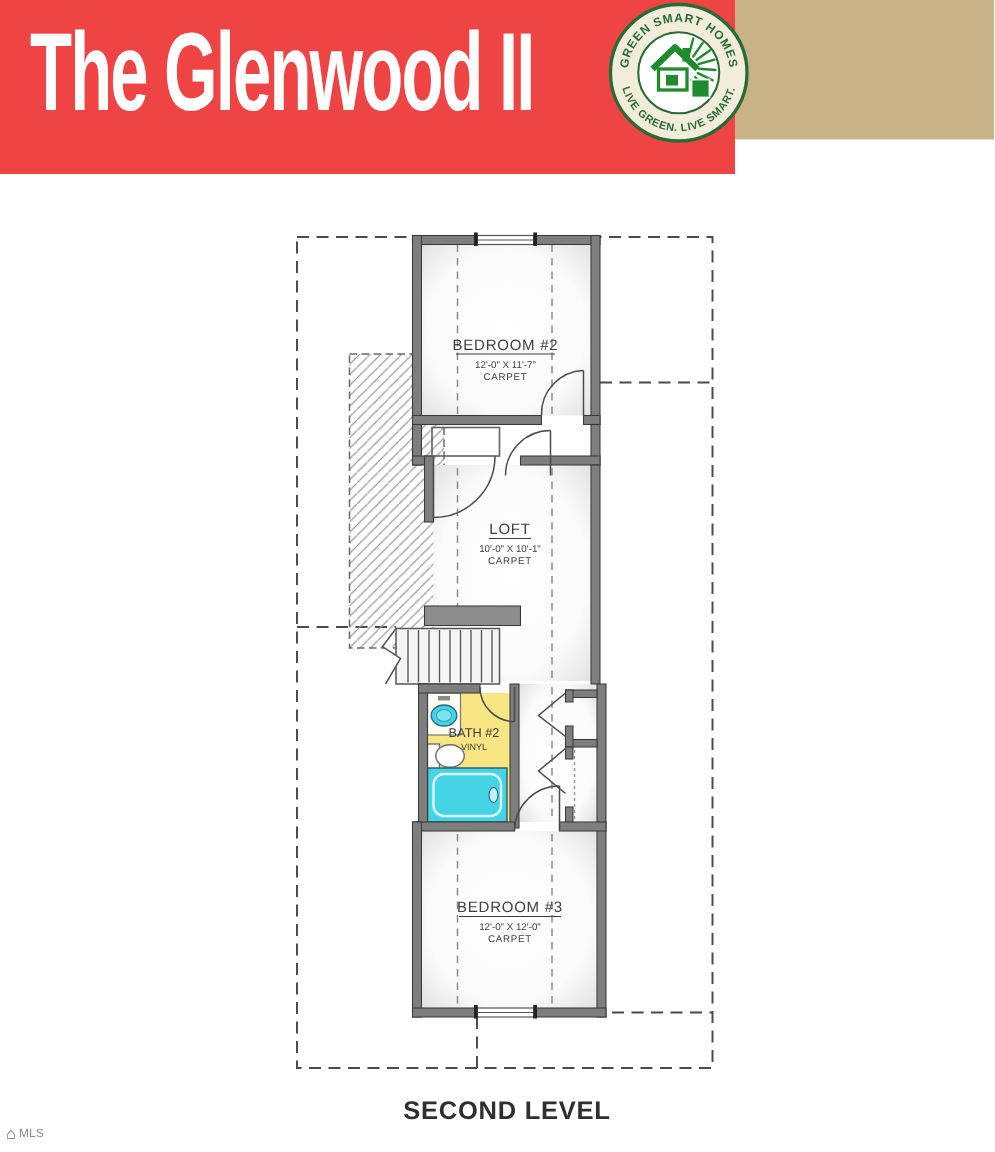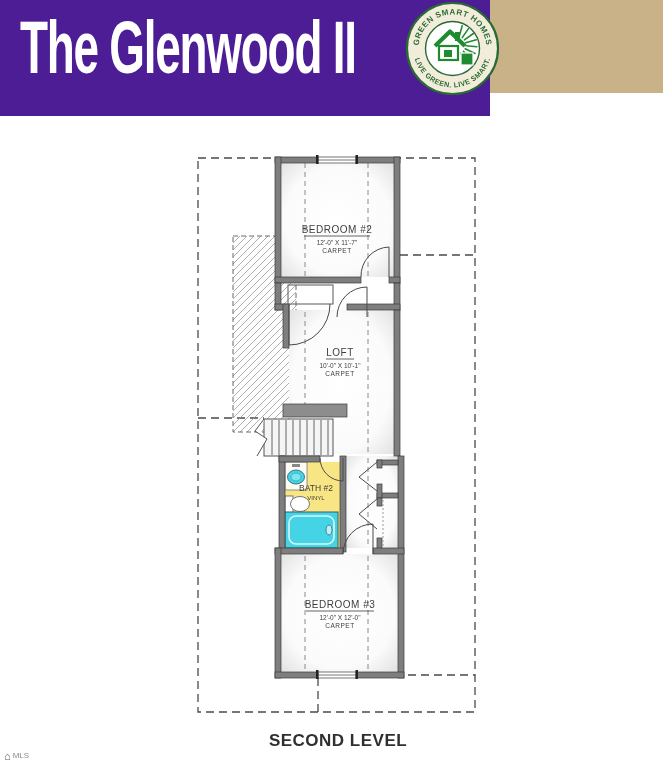--- a/index.html
+++ b/index.html
@@ -1,20 +1,20 @@
 <!DOCTYPE html>
 <html><head>
 <meta charset="utf-8">
 <style>
   html,body{margin:0;padding:0;background:#fff;}
   .page{position:relative;width:663px;height:768px;background:#fff;overflow:hidden;
         font-family:"Liberation Sans",sans-serif;}
   
   .header{position:absolute;left:0;top:0;width:663px;height:93px;}
-  .header-green{position:absolute;left:0;top:0;width:490px;height:116px;background:#4c1d95;}
+  .header-green{position:absolute;left:0;top:0;width:490px;height:116px;background:#ef4444;}
   .header-tan{position:absolute;left:490px;top:0;width:173px;height:93px;background:#c9b287;}
   .title{position:absolute;left:20px;top:0;height:93px;line-height:95px;color:#fff;
          font-weight:700;font-size:74px;letter-spacing:-2px;white-space:nowrap;
          transform:scaleX(0.62);transform-origin:left center;}
   .badge{position:absolute;left:405px;top:1px;}
   
   .plan-svg{position:absolute;left:0;top:0;}
   .watermark{position:absolute;left:4px;top:751px;display:flex;align-items:center;gap:2px;
              color:#8a8a8a;font-size:8px;}
   .watermark .house{font-size:11px;color:#666;line-height:8px;}

